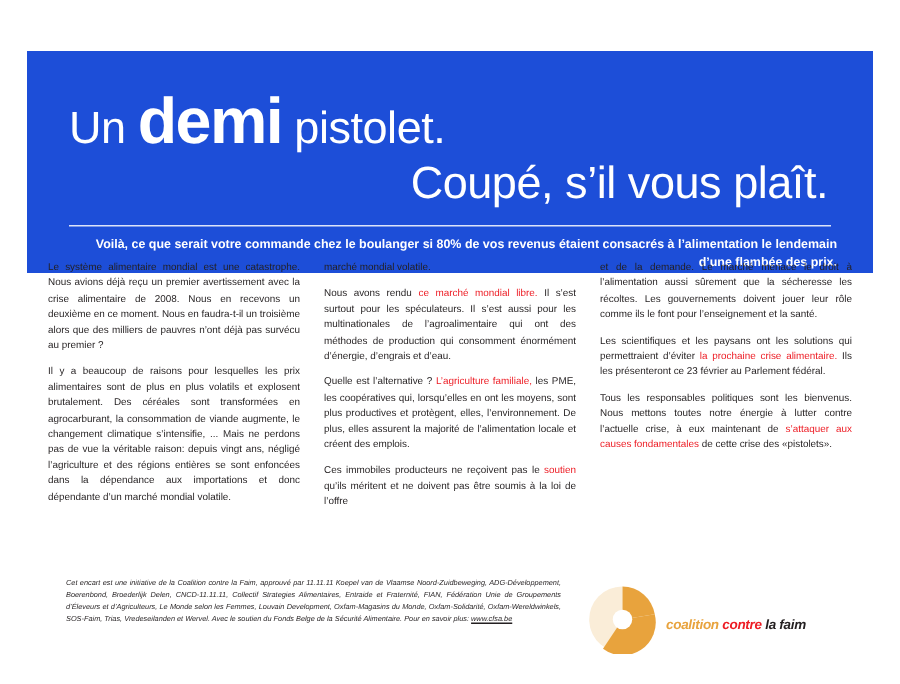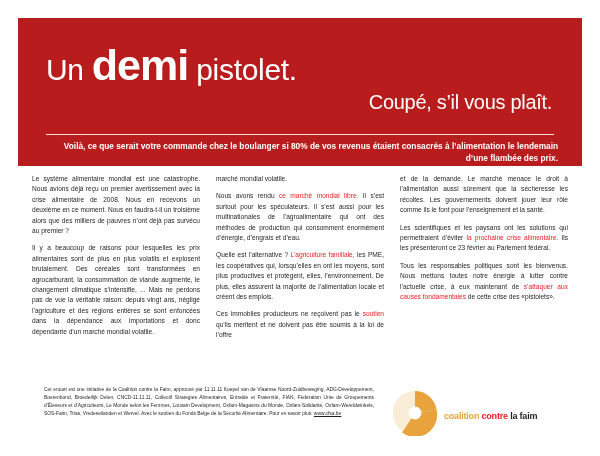--- a/index.html
+++ b/index.html
@@ -18,24 +18,24 @@
     position: relative;
     width: 600px;
     height: 456px;
     background: #ffffff;
   }
 
   
   .hero {
     position: absolute;
     left: 18px;
-    top: 18px;
+    top: 34px;
     width: 564px;
     height: 148px;
-    background: #b91c1c;
+    background: #1d4ed8;
     color: #ffffff;
     overflow: hidden;
   }
   .headline-1 {
     position: absolute;
     left: 28px;
     top: 26px;
     font-size: 30px;
     font-weight: 300;
     letter-spacing: -0.3px;
@@ -44,21 +44,21 @@
   }
   .headline-1 .big {
     font-size: 43px;
     font-weight: bold;
     letter-spacing: -1px;
   }
   .headline-2 {
     position: absolute;
     right: 30px;
     top: 74px;
-    font-size: 20px;
+    font-size: 30px;
     font-weight: 300;
     letter-spacing: -0.3px;
     white-space: nowrap;
     line-height: 1;
     text-align: right;
   }
   .hero-rule {
     position: absolute;
     left: 28px;
     top: 116px;
@@ -100,20 +100,21 @@
   .col p:last-child { margin-bottom: 0; }
   .red { color: #ed1c24; }
 
   
   .footer {
     position: absolute;
     left: 0;
     top: 382px;
     width: 591px;
     height: 74px;
+    font-style: italic;
   }
   .footer-text {
     position: absolute;
     left: 44px;
     top: 4px;
     width: 330px;
     font-size: 4.9px;
     line-height: 1.62;
     text-align: justify;
     color: #231f20;

